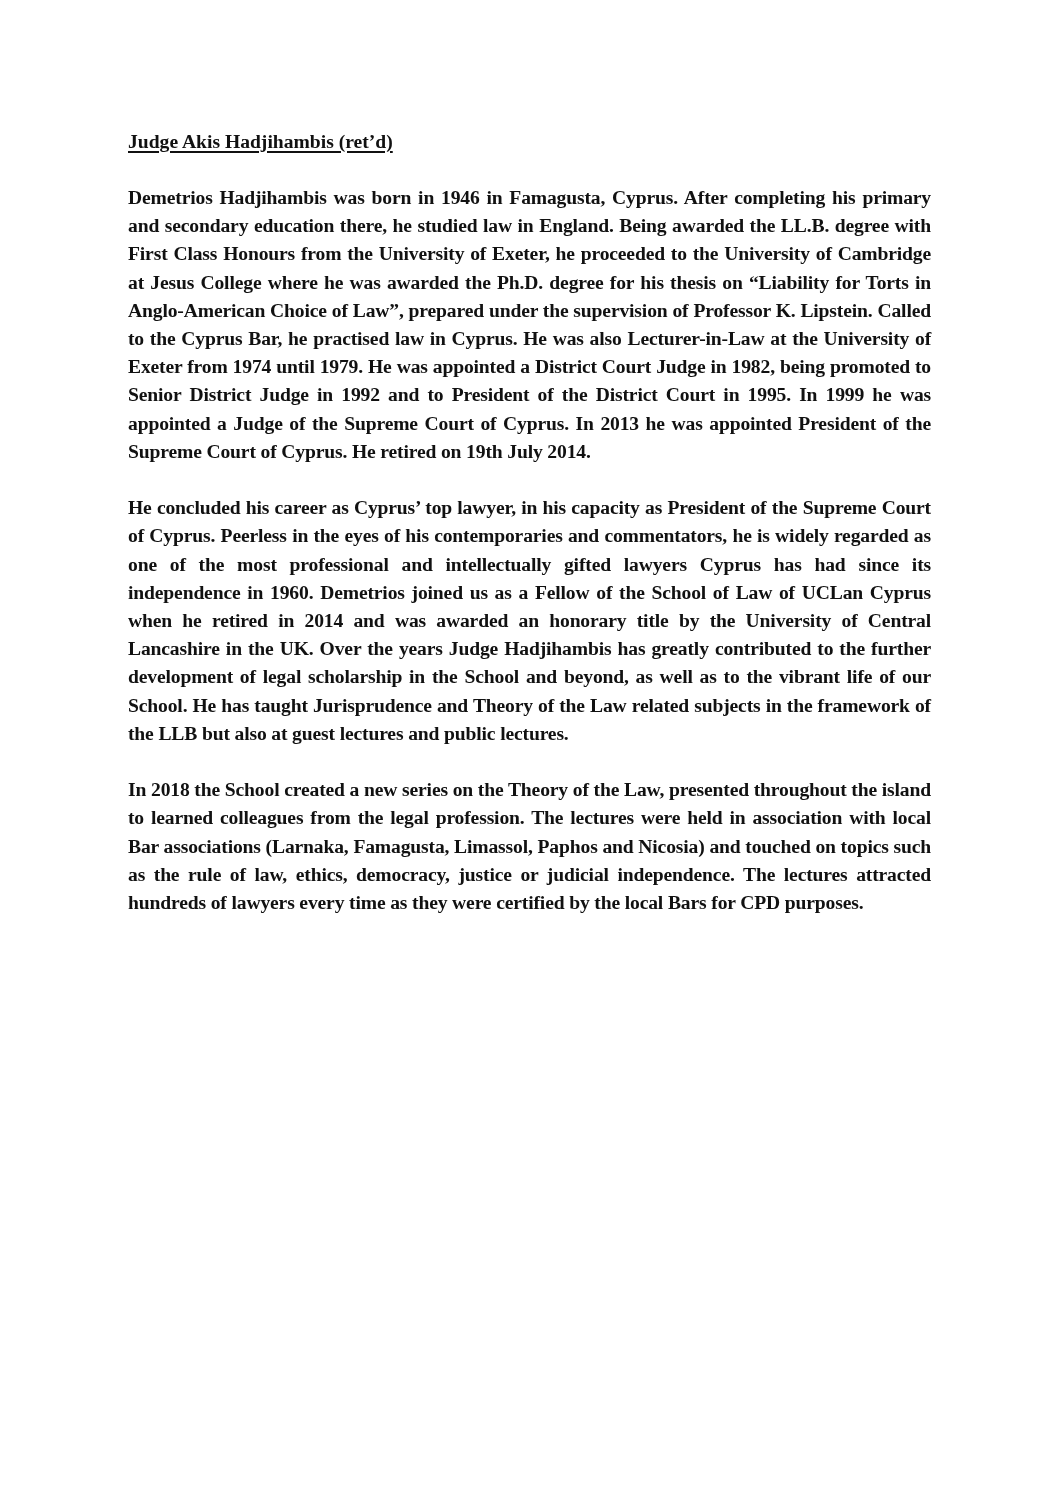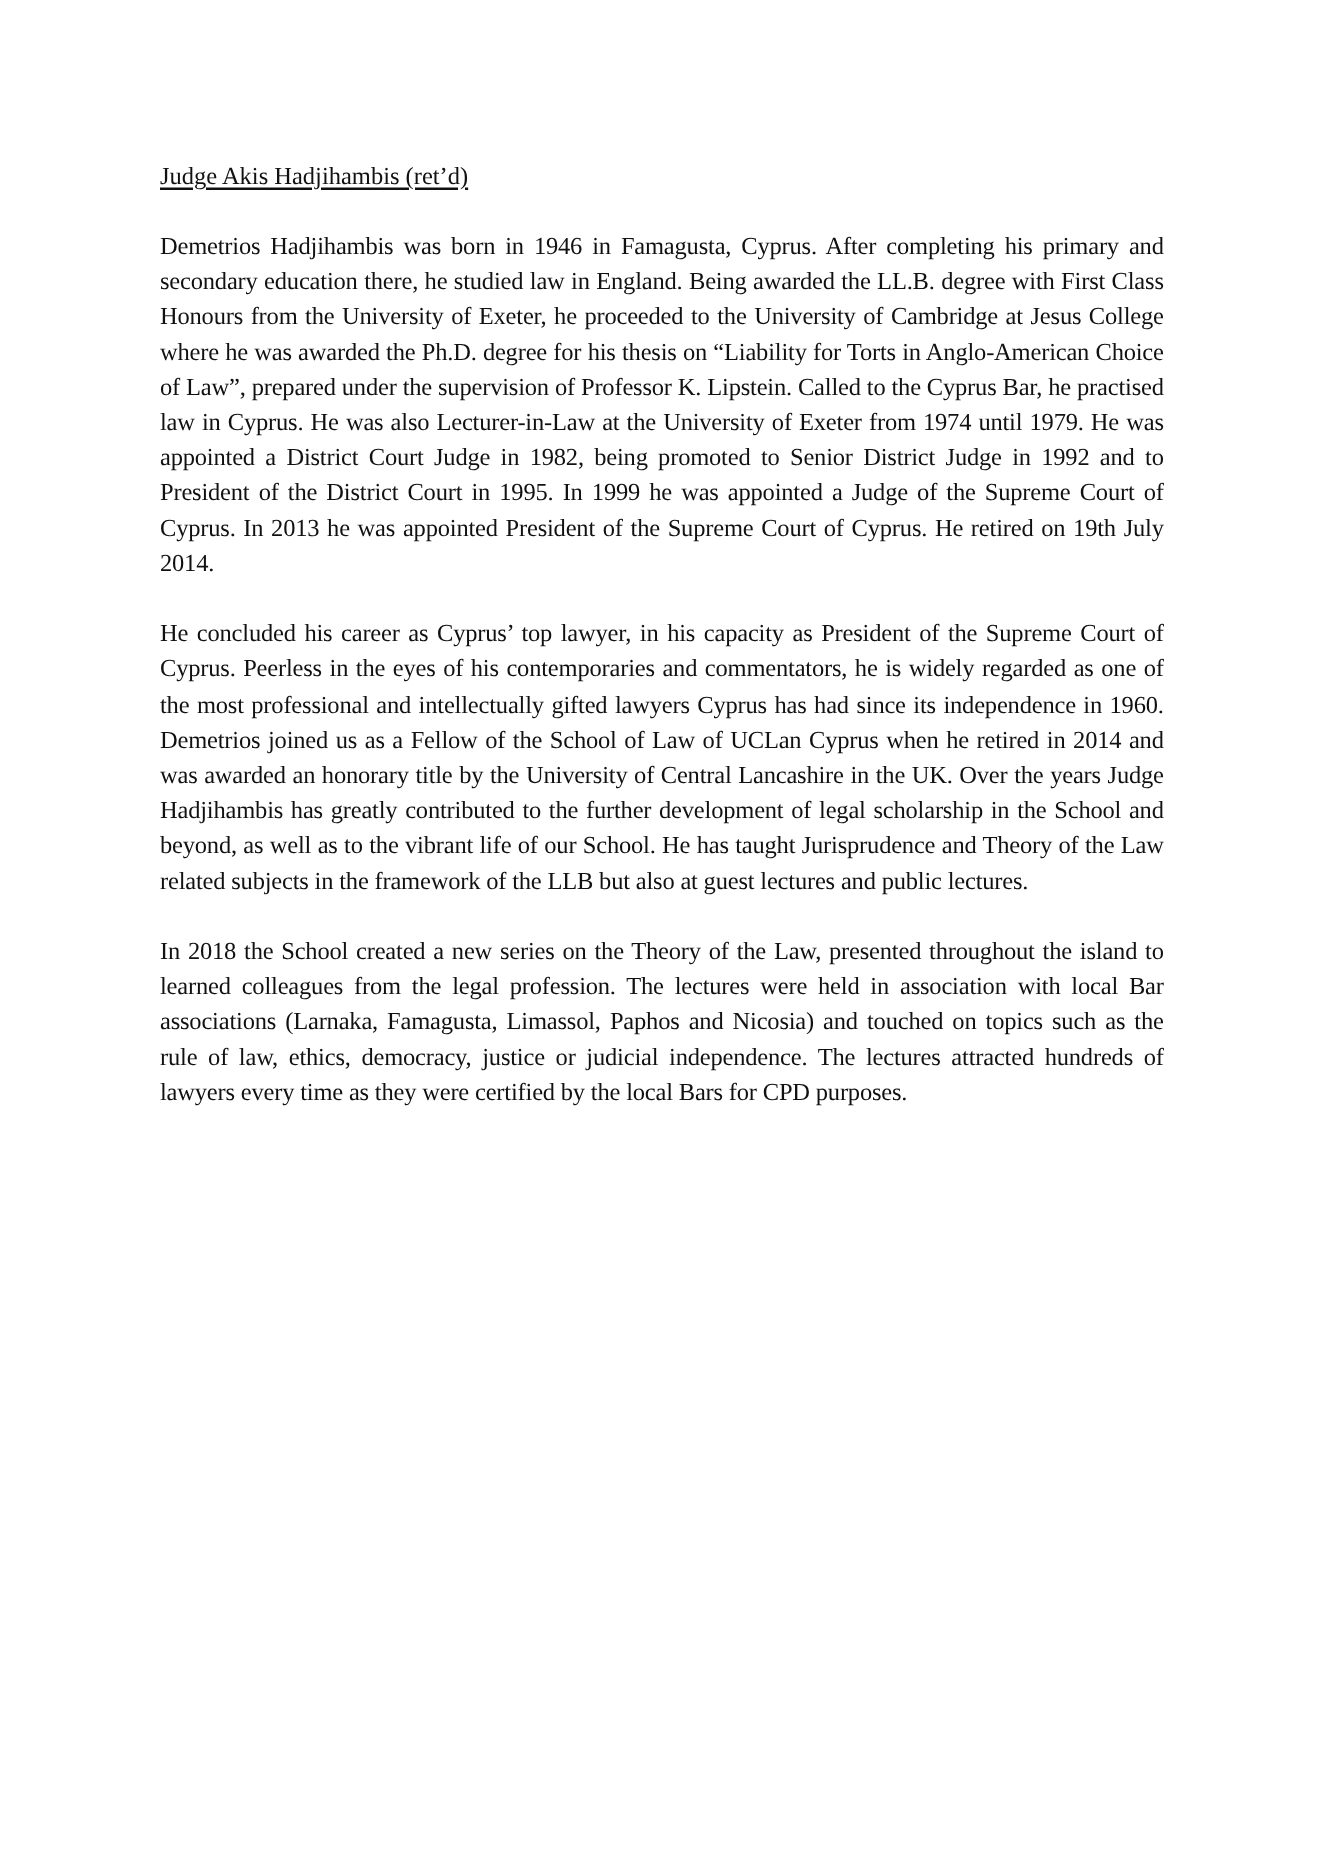--- a/index.html
+++ b/index.html
@@ -17,33 +17,34 @@
       position: absolute;
       left: 128px;
       top: 128px;
       width: 803px;
       font-family: "Liberation Serif", "DejaVu Serif", serif;
       color: #111111;
       font-size: 19.6px;
       line-height: 28.2px;
     }
     .title {
-      font-weight: normal;
+      font-weight: bold;
       text-decoration: underline;
       text-underline-offset: 3px;
       text-decoration-thickness: 1.5px;
       margin: 0 0 28px 0;
       font-size: 19.6px;
       line-height: 28px;
     }
     .para {
       margin: 0 0 28.2px 0;
       text-align: justify;
       text-justify: inter-word;
       letter-spacing: -0.15px;
+      font-weight: bold;
     }
   </style>
 </head>
 <body>
 
 <div class="page">
   <h1 class="title">Judge Akis Hadjihambis (ret’d)</h1>
   <p class="para">Demetrios Hadjihambis was born in 1946 in Famagusta, Cyprus. After completing his primary and secondary education there, he studied law in England. Being awarded the LL.B. degree with First Class Honours from the University of Exeter, he proceeded to the University of Cambridge at Jesus College where he was awarded the Ph.D. degree for his thesis on “Liability for Torts in Anglo-American Choice of Law”, prepared under the supervision of Professor K. Lipstein. Called to the Cyprus Bar, he practised law in Cyprus. He was also Lecturer-in-Law at the University of Exeter from 1974 until 1979. He was appointed a District Court Judge in 1982, being promoted to Senior District Judge in 1992 and to President of the District Court in 1995. In 1999 he was appointed a Judge of the Supreme Court of Cyprus. In 2013 he was appointed President of the Supreme Court of Cyprus. He retired on 19th July 2014.</p>
   <p class="para">He concluded his career as Cyprus’ top lawyer, in his capacity as President of the Supreme Court of Cyprus. Peerless in the eyes of his contemporaries and commentators, he is widely regarded as one of the most professional and intellectually gifted lawyers Cyprus has had since its independence in 1960. Demetrios joined us as a Fellow of the School of Law of UCLan Cyprus when he retired in 2014 and was awarded an honorary title by the University of Central Lancashire in the UK. Over the years Judge Hadjihambis has greatly contributed to the further development of legal scholarship in the School and beyond, as well as to the vibrant life of our School. He has taught Jurisprudence and Theory of the Law related subjects in the framework of the LLB but also at guest lectures and public lectures.</p>
   <p class="para">In 2018 the School created a new series on the Theory of the Law, presented throughout the island to learned colleagues from the legal profession. The lectures were held in association with local Bar associations (Larnaka, Famagusta, Limassol, Paphos and Nicosia) and touched on topics such as the rule of law, ethics, democracy, justice or judicial independence. The lectures attracted hundreds of lawyers every time as they were certified by the local Bars for CPD purposes.</p>

